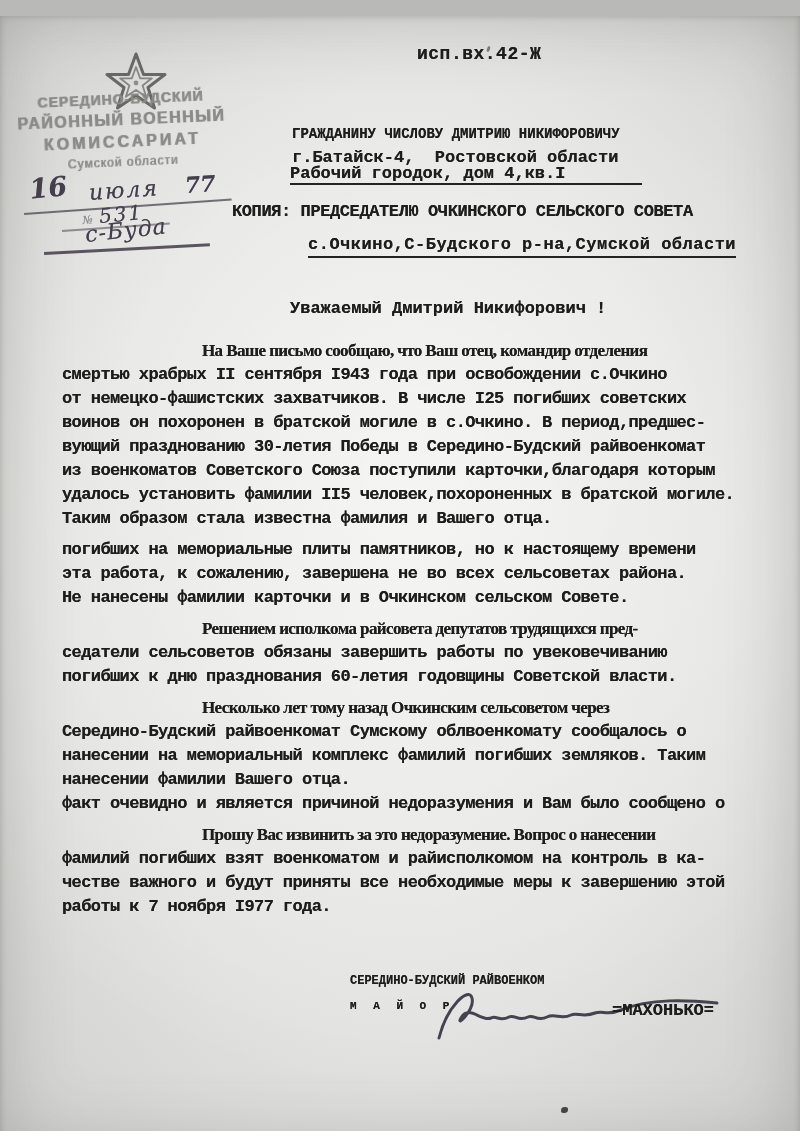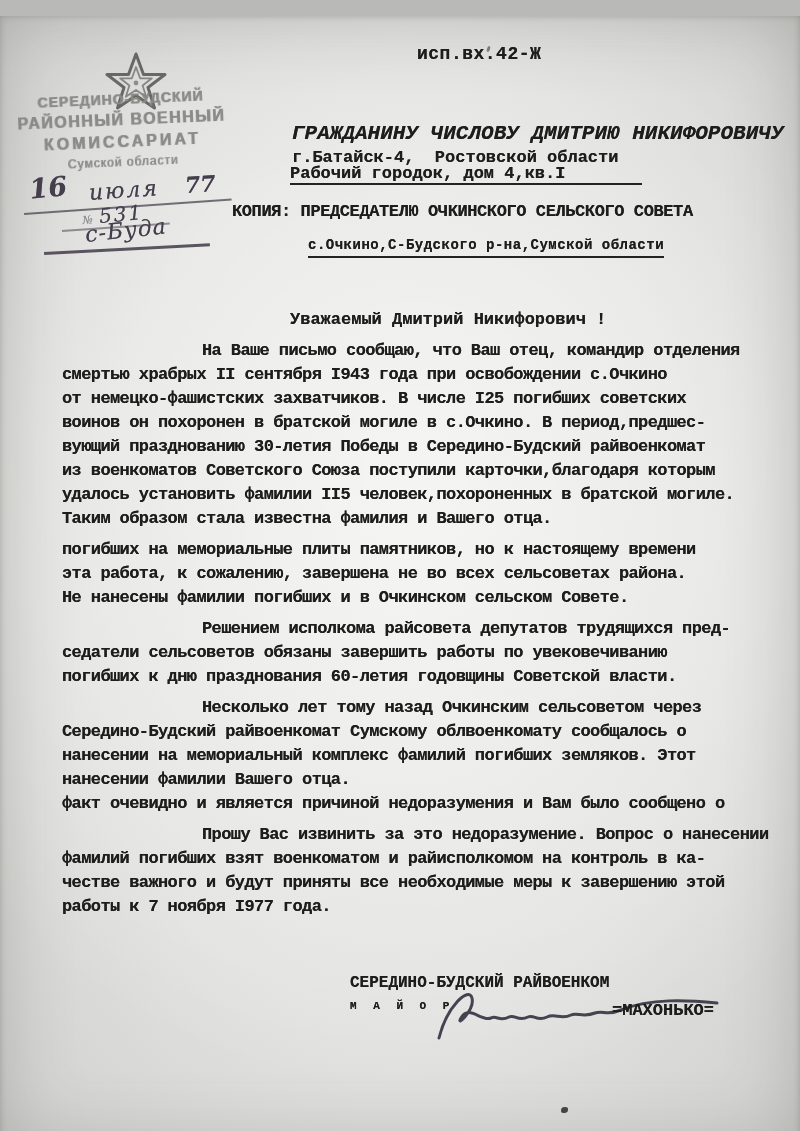--- a/index.html
+++ b/index.html
@@ -40,35 +40,35 @@
   .hw-month { left:88px;  top:164px; font-size:22px; transform:rotate(-4deg); letter-spacing:2px; }
   .hw-year  { left:184px; top:156px; font-size:22px; font-weight:bold; transform:rotate(-4deg); }
   .hw-num   { left:98px;  top:188px; font-size:20px; transform:rotate(-5deg); letter-spacing:2px; }
   .hw-nosign{ left:82px;  top:198px; font-size:11px; opacity:0.55; transform:rotate(-5deg); }
   .hw-place { left:84px;  top:206px; font-size:22px; transform:rotate(-6deg); letter-spacing:1px; }
   .hw-line  { position:absolute; background:#4a4450; transform-origin:left top; }
   .hw-line.u1 { left:24px; top:197px; width:208px; height:2px;   transform:rotate(-4deg); opacity:0.75; }
   .hw-line.u2 { left:62px; top:214px; width:108px; height:1.5px; transform:rotate(-4deg); opacity:0.55; }
   .hw-line.u3 { left:44px; top:236px; width:166px; height:3px;   transform:rotate(-3deg); opacity:0.9;  }
 
-  .addr-l1 { left:292px; top:106px; font-size:21px; line-height:24px;font-style:italic; }
+  .addr-l1 { left:292px; top:106px; font-size:14px; line-height:24px; }
   .addr-l2 { left:292px; top:130px; font-size:17px; line-height:24px;text-align:right; }
   .addr-l3 { left:290px; top:148px; font-size:17px; line-height:19px;
              width:352px; border-bottom:2px solid #23231f; }
   .copy-l1 { left:232px; top:186px; font-size:17px; letter-spacing:-0.4px; }
-  .copy-l2 { left:308px; top:218px; font-size:14px; letter-spacing:0.5px; line-height:22px;
+  .copy-l2 { left:308px; top:218px; font-size:17px; letter-spacing:0.5px; line-height:22px;
              border-bottom:2px solid #23231f; display:inline-block; }
-  .salutation { left:290px; top:294px; font-size:17px; }
+  .salutation { left:290px; top:283px; font-size:17px; }
 
   .body-text { left:62px; top:323px; width:705px; }
   .para { margin-bottom:7px; }
   .bl { height:24px; line-height:24px; font-size:17px; letter-spacing:-0.6px; }
-  .indent { padding-left:140px; }
+  .indent { padding-left:140px;font-family:Liberation Serif, serif; }
 
-  .sig-org  { left:350px; top:958px; font-size:16px; }
+  .sig-org  { left:350px; top:958px; font-size:12px; }
   .sig-rank { left:350px; top:984px; font-size:11px; letter-spacing:5px; }
   .sig-name { left:612px; top:985px; font-size:17px; }
   .signature { left:425px; top:960px; }
 
   .speck { position:absolute; left:561px; top:1091px; width:7px; height:6px;
            background:#2a2a28; border-radius:60% 40% 55% 45%; opacity:0.85; }
   .dot1  { position:absolute; left:487px; top:30px; width:3px; height:6px;
            background:#3a3a38; border-radius:50%; transform:rotate(20deg); opacity:0.6; }
 </style>
 </head>
@@ -118,31 +118,31 @@
       <div class="t-line bl">от немецко-фашистских захватчиков. В числе I25 погибших советских</div>
       <div class="t-line bl">воинов он похоронен в братской могиле в с.Очкино. В период,предшес-</div>
       <div class="t-line bl">вующий празднованию 30-летия Победы в Середино-Будский райвоенкомат</div>
       <div class="t-line bl">из военкоматов Советского Союза поступили карточки,благодаря которым</div>
       <div class="t-line bl">удалось установить фамилии II5 человек,похороненных в братской могиле.</div>
       <div class="t-line bl">Таким образом стала известна фамилия и Вашего отца.</div>
     </div>
     <div class="para">
       <div class="t-line bl">погибших на мемориальные плиты памятников, но к настоящему времени</div>
       <div class="t-line bl">эта работа, к сожалению, завершена не во всех сельсоветах района.</div>
-      <div class="t-line bl">Не нанесены фамилии погибших и в Очкинском сельском Совете.</div>
+      <div class="t-line bl">Не нанесены фамилии карточки и в Очкинском сельском Совете.</div>
     </div>
     <div class="para">
       <div class="t-line bl indent">Решением исполкома райсовета депутатов трудящихся пред-</div>
       <div class="t-line bl">седатели сельсоветов обязаны завершить работы по увековечиванию</div>
       <div class="t-line bl">погибших к дню празднования 60-летия годовщины Советской власти.</div>
     </div>
     <div class="para">
       <div class="t-line bl indent">Несколько лет тому назад Очкинским сельсоветом через</div>
       <div class="t-line bl">Середино-Будский райвоенкомат Сумскому облвоенкомату сообщалось о</div>
-      <div class="t-line bl">нанесении на мемориальный комплекс фамилий погибших земляков. Этот</div>
+      <div class="t-line bl">нанесении на мемориальный комплекс фамилий погибших земляков. Таким</div>
       <div class="t-line bl">нанесении фамилии Вашего отца.</div>
       <div class="t-line bl">факт очевидно и является причиной недоразумения и Вам было сообщено о</div>
     </div>
     <div class="para">
       <div class="t-line bl indent">Прошу Вас извинить за это недоразумение. Вопрос о нанесении</div>
       <div class="t-line bl">фамилий погибших взят военкоматом и райисполкомом на контроль в ка-</div>
       <div class="t-line bl">честве важного и будут приняты все необходимые меры к завершению этой</div>
       <div class="t-line bl">работы к 7 ноября I977 года.</div>
     </div>
   </div>

